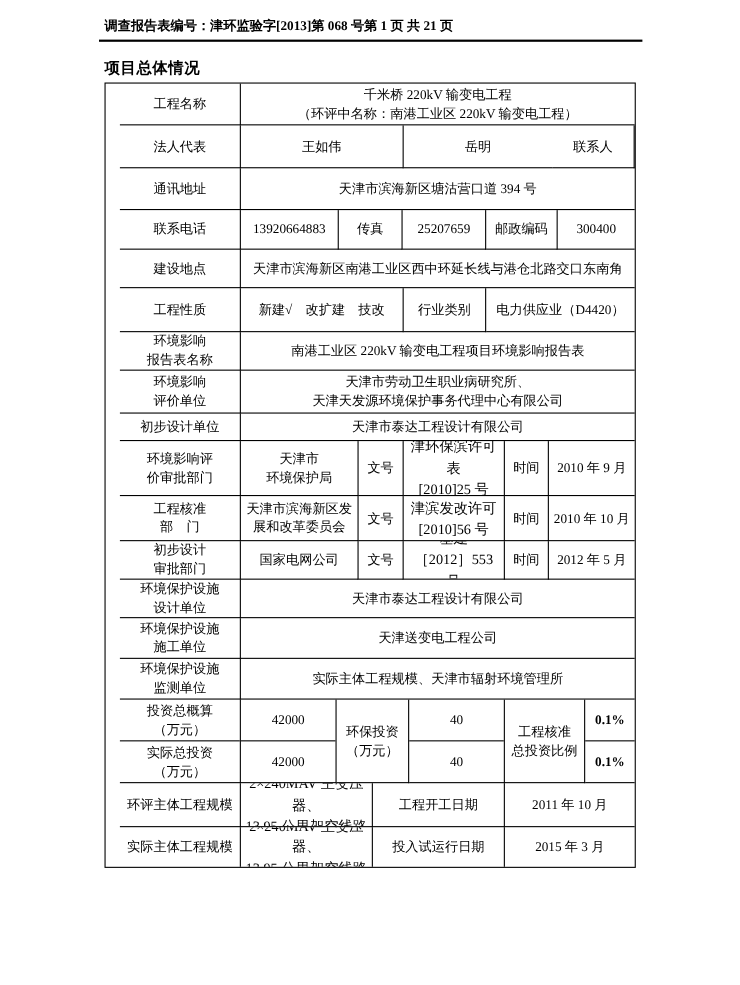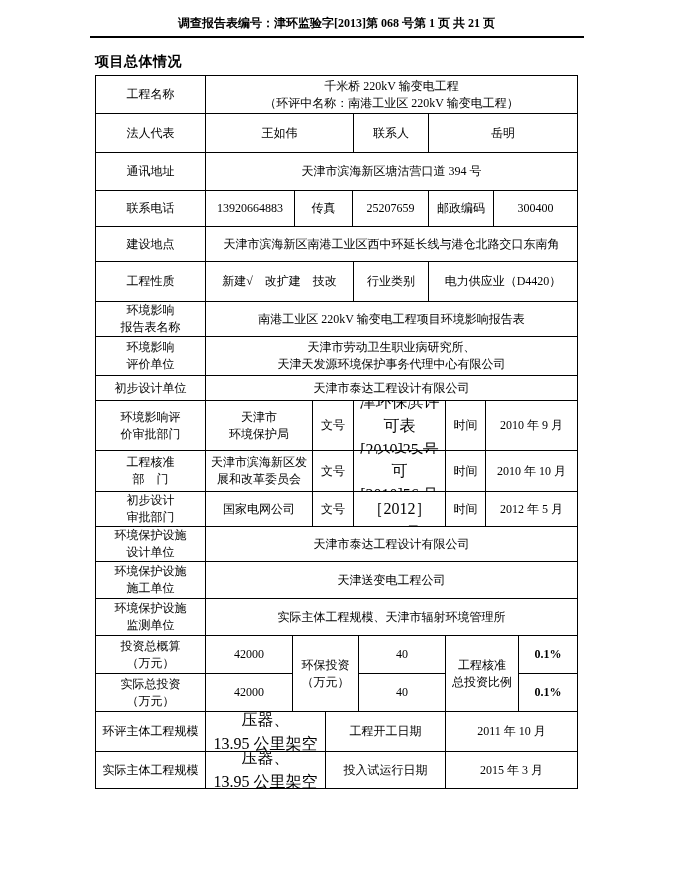--- a/index.html
+++ b/index.html
@@ -6,47 +6,47 @@
   .page {
     position:relative;
     width:673px; height:895px;
     background:#ffffff;
     color:#000;
     font-family:"Liberation Serif","DejaVu Serif",serif;
     overflow:hidden;
   }
   .hdr {
     position:absolute; top:15px; left:95px; width:483px;
-    display:flex; justify-content:center; align-items:baseline;
+    display:flex; justify-content:flex-start; align-items:baseline;
     font-size:12px; font-weight:bold;
   }
   .rule {
     position:absolute; top:36px; left:90px; width:494px; height:2px;
     background:#000;
   }
   .sec-title {
     position:absolute; top:53px; left:95px;
     font-size:14px; font-weight:bold; letter-spacing:0.5px;
   }
   .tbl {
     position:absolute; top:75px; left:95px; width:483px;
     border:1px solid #000; box-sizing:border-box;
-    display:flex; flex-direction:column;
+    display:flex; flex-direction:column;padding-left:13px;
   }
   .t-row { display:flex; flex:none; }
   .td {
     box-sizing:border-box;
     border-right:1px solid #000; border-bottom:1px solid #000;
     display:flex; flex-direction:column; justify-content:center; align-items:center;
     text-align:center; font-size:12px; line-height:1.4; overflow:hidden;
     padding:0 2px;
   }
   .td.fx { flex:1; border-right:none; }
   .t-row.last .td, .t-row.last .t-col { border-bottom:none; }
-  .small { font-size:16px; line-height:1.5; }
+  .small { font-size:13px; line-height:1.5; }
   .ln { display:block; }
   
   .w110{width:110px}.w148{width:148px}.w75{width:75px}
   .w89{width:89px}.w58{width:58px}.w76{width:76px}.w65{width:65px}
   .w107{width:107px}.w41{width:41px}.w92{width:92px}.w40{width:40px}
   .w87{width:87px}.w66{width:66px}.w73{width:73px}.w120{width:120px}
   
   .t-col {
     box-sizing:border-box;
     border-right:1px solid #000; border-bottom:1px solid #000;
@@ -79,22 +79,22 @@
       <div class="td fx">
         <span class="ln">千米桥 220kV 输变电工程</span>
         <span class="ln">（环评中名称：南港工业区 220kV 输变电工程）</span>
       </div>
     </div>
 
 
     <div class="t-row" style="height:39px">
       <div class="td w110">法人代表</div>
       <div class="td w148">王如伟</div>
+      <div class="td fx">岳明</div>
       <div class="td w75">联系人</div>
-      <div class="td fx">岳明</div>
     </div>
 
     <div class="t-row" style="height:38px">
       <div class="td w110">通讯地址</div>
       <div class="td fx">天津市滨海新区塘沽营口道 394 号</div>
     </div>
 
     <div class="t-row" style="height:36px">
       <div class="td w110">联系电话</div>
       <div class="td w89">13920664883</div>

